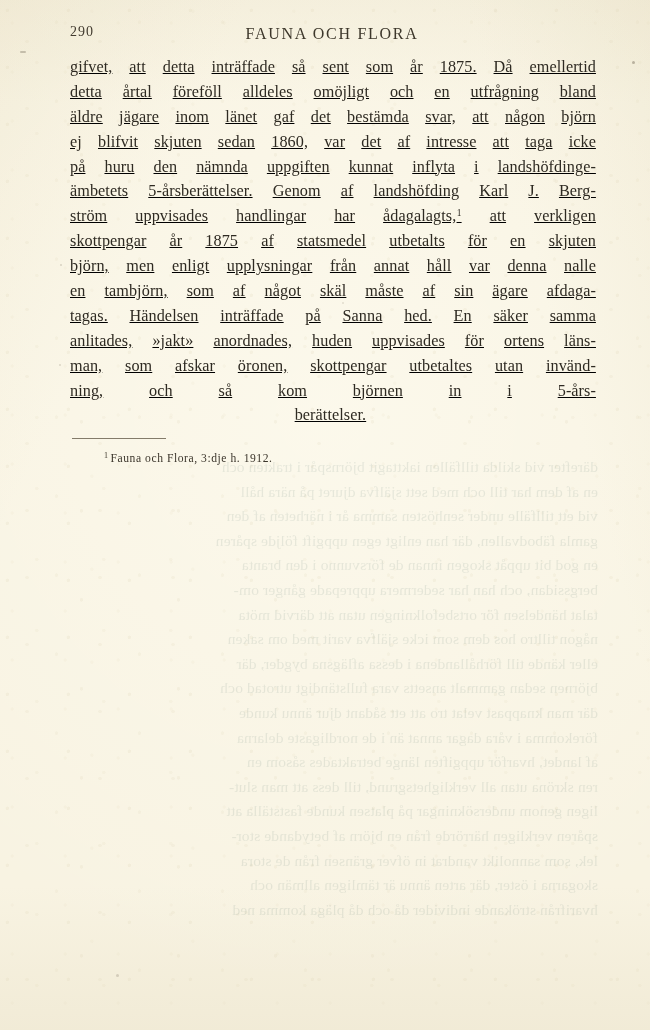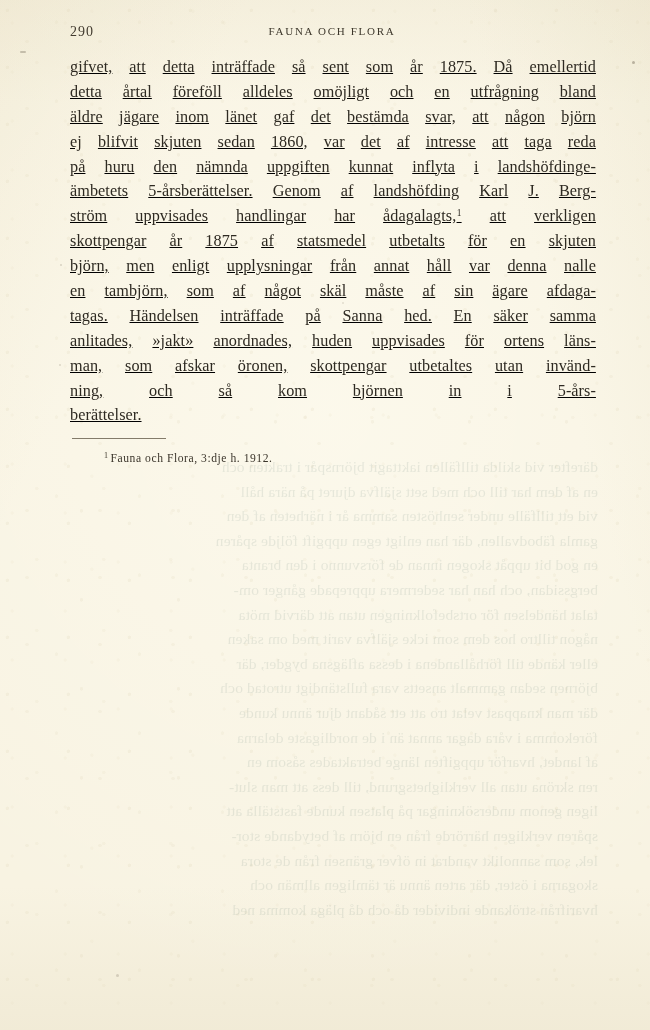--- a/index.html
+++ b/index.html
@@ -58,21 +58,21 @@
     font-size: 14px;
     letter-spacing: 1.0px;
     color: #423b2f;
   }
   .head-title {
     position: absolute;
     left: 0;
     top: 1px;
     width: 524px;
     text-align: center;
-    font-size: 11px;
+    font-size: 16px;
     letter-spacing: 1.7px;
     color: #3d372b;
   }
 
   
   .body-block {
     position: absolute;
     top: 58px;
     left: 70px;
     width: 526px;
@@ -84,21 +84,21 @@
     color: #2e2a22;
     white-space: nowrap;
     letter-spacing: 0.08px;
   }
   
   .just {
     display: flex;
     justify-content: space-between;
     width: 526px;
   }
-  .just.last { justify-content: flex-start; }
+  .just.last { justify-content: center; }
   .just.last .w { margin-right: 5.2px; }
   .w { white-space: pre; }
 
   sup.fn {
     font-size: 9.5px;
     vertical-align: 5px;
     margin-left: 0.5px;
     letter-spacing: 0;
   }
 
@@ -245,21 +245,21 @@
           <span class="w">blifvit</span>
           <span class="w">skjuten</span>
           <span class="w">sedan</span>
           <span class="w">1860,</span>
           <span class="w">var</span>
           <span class="w">det</span>
           <span class="w">af</span>
           <span class="w">intresse</span>
           <span class="w">att</span>
           <span class="w">taga</span>
-          <span class="w">reda</span>
+          <span class="w">icke</span>
         </div>
       </div>
       <div class="line">
         <div class="just">
           <span class="w">på</span>
           <span class="w">huru</span>
           <span class="w">den</span>
           <span class="w">nämnda</span>
           <span class="w">uppgiften</span>
           <span class="w">kunnat</span>

